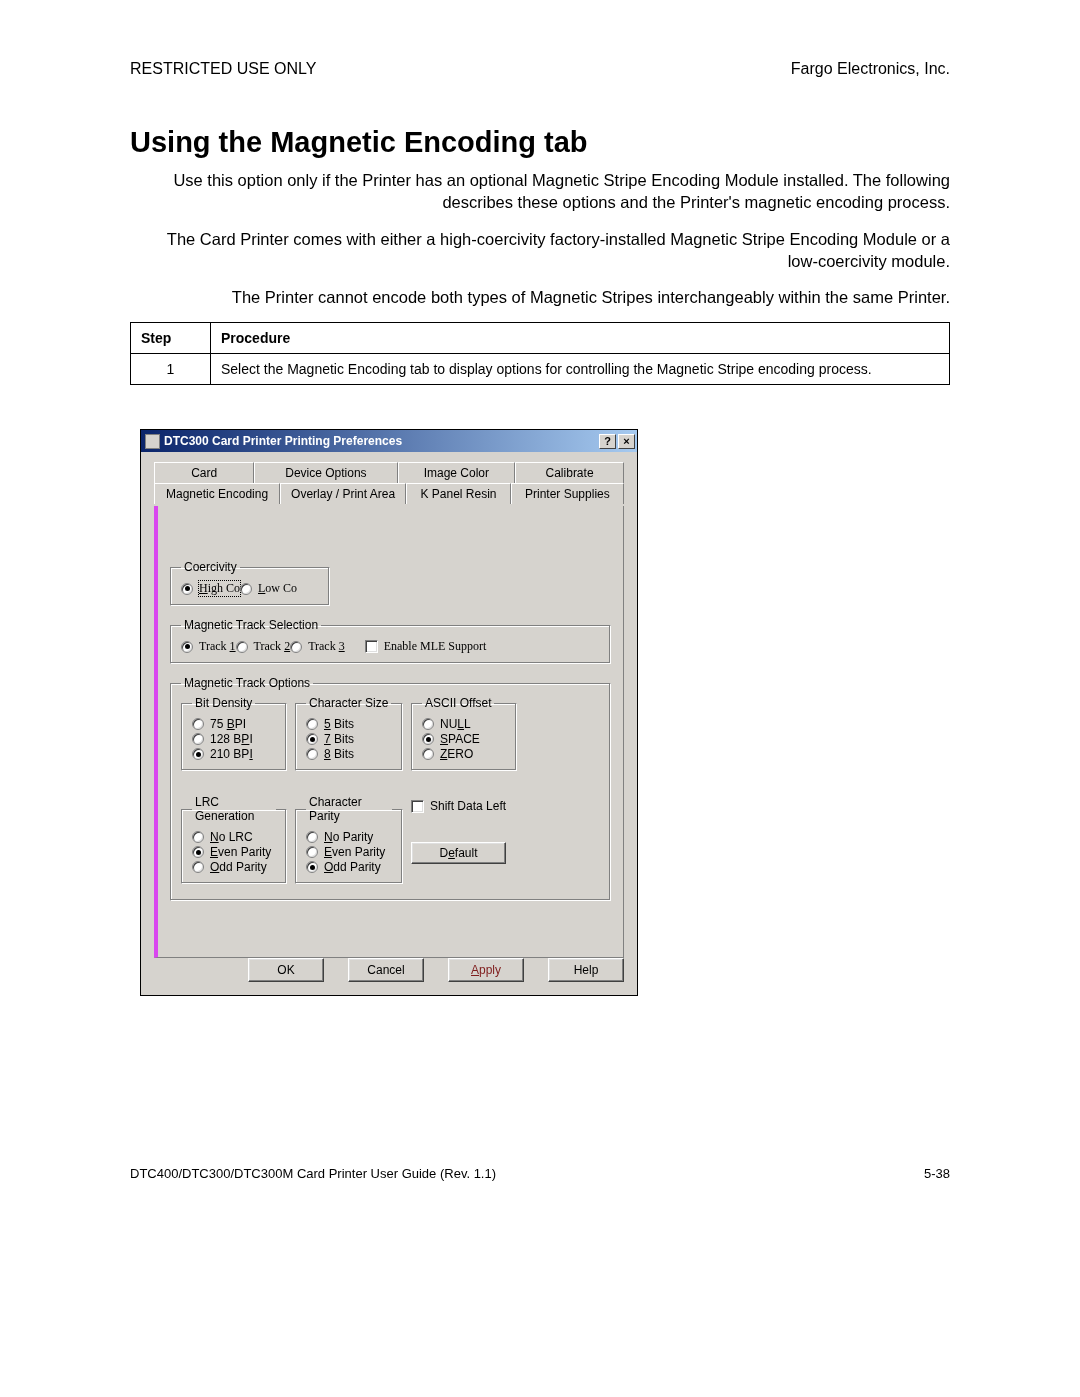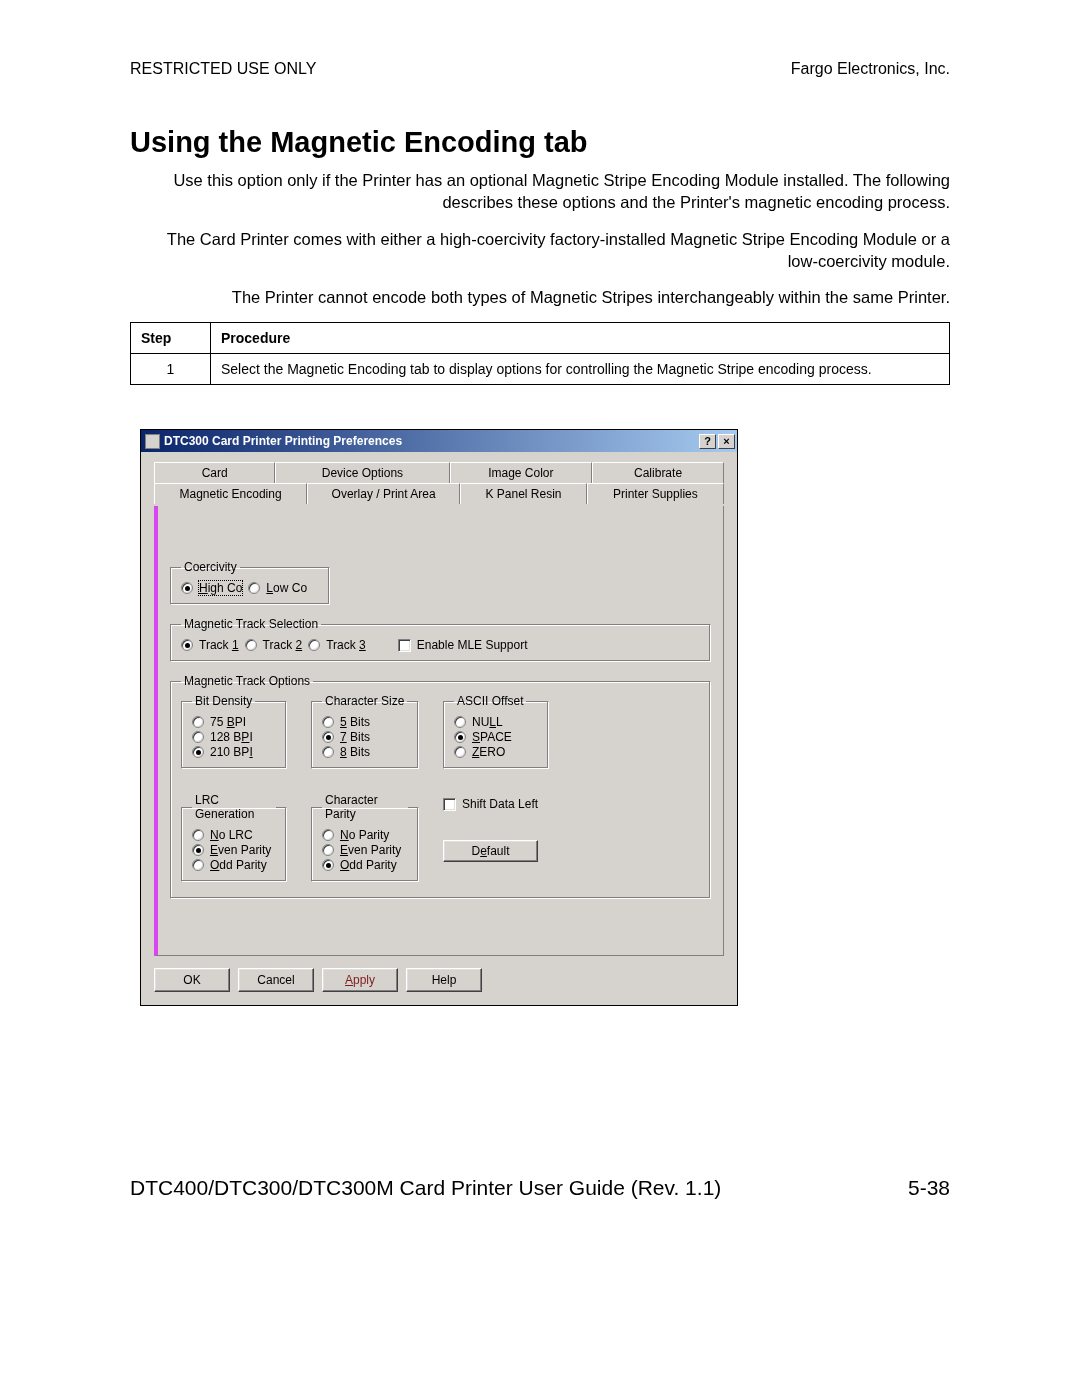--- a/index.html
+++ b/index.html
@@ -53,21 +53,21 @@
   table.step-table td.step-num {
     text-align: center;
     width: 80px;
   }
 
   
   .dialog-wrap {
     margin-left: 10px;
   }
   .dialog {
-    width: 598px;
+    width: 498px;
     border: 1px solid #000;
     background: #d6d3ce;
     font-family: Tahoma, Arial, sans-serif;
     font-size: 12px;
   }
   .titlebar {
     height: 22px;
     background: linear-gradient(to right, #0a246a, #a6caf0);
     color: #fff;
     display: flex;
@@ -150,21 +150,21 @@
     border-bottom-color: #fff;
     box-shadow: inset -1px -1px 0 #808080, inset 1px 1px 0 #fff;
     margin: 0 0 12px 0;
     padding: 6px 10px 8px 10px;
     font-size: 12px;
   }
   fieldset legend {
     padding: 0 3px;
     font-size: 12px;
   }
-  .row { display: flex; align-items: flex-start; gap: 6px; flex-wrap: wrap; }
+  .row { display: flex; align-items: flex-start; flex-wrap: wrap; font-family: Liberation Serif, serif; }
 
   .radio, .checkbox {
     display: flex;
     align-items: center;
     gap: 6px;
     font-size: 12px;
     margin: 1px 0;
   }
   .radio-dot {
     width: 12px; height: 12px;
@@ -189,21 +189,21 @@
   }
   .u { text-decoration: underline; }
   .dotted-focus {
     outline: 1px dotted #000;
     outline-offset: 0px;
     padding: 0 0px;
   }
 
   .inner-grid {
     display: flex;
-    gap: 24px;
+    gap: 8px;
     flex-wrap: wrap;
   }
   .inner-grid fieldset {
     margin-bottom: 8px;
   }
 
   .win-btn {
     height: 24px;
     min-width: 76px;
     background: #d6d3ce;
@@ -214,28 +214,28 @@
     box-shadow: inset -1px -1px 0 #808080, inset 1px 1px 0 #dfdfdf;
     font-size:12px;
     display:flex; align-items:center; justify-content:center;
     padding: 0 10px;
   }
   .win-btn.disabled { color:#7f1d1d; }
   .win-btn.small { min-width: 60px; height: 22px; }
 
   .dialog-buttons {
     display:flex;
-    gap: 8px;
-    margin-top: 12px;
+    justify-content:flex-end;
+    gap: 24px;
   }
 
   .footer-row {
     display:flex;
     justify-content:space-between;
-    font-size:21px;
+    font-size:13px;
     margin-top: 170px;
   }
   .side-col {
     display:flex; flex-direction:column; gap:6px;
   }
 </style>
 </head>
 <body>
 
 <div class="page">

